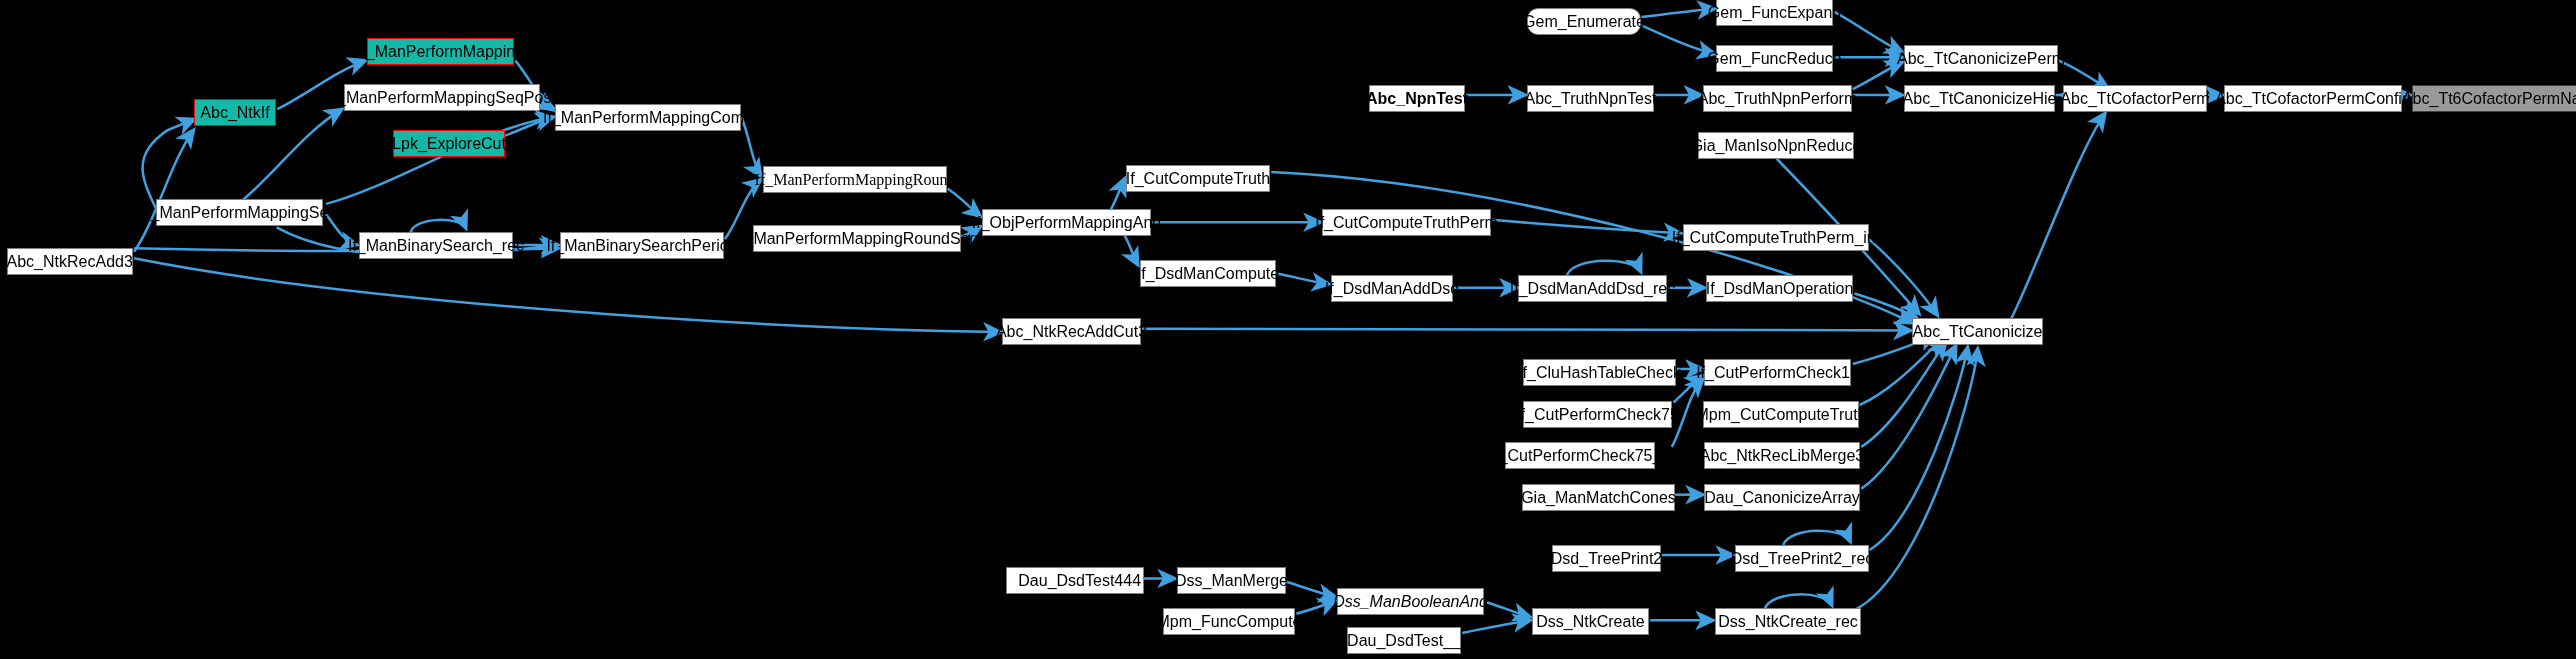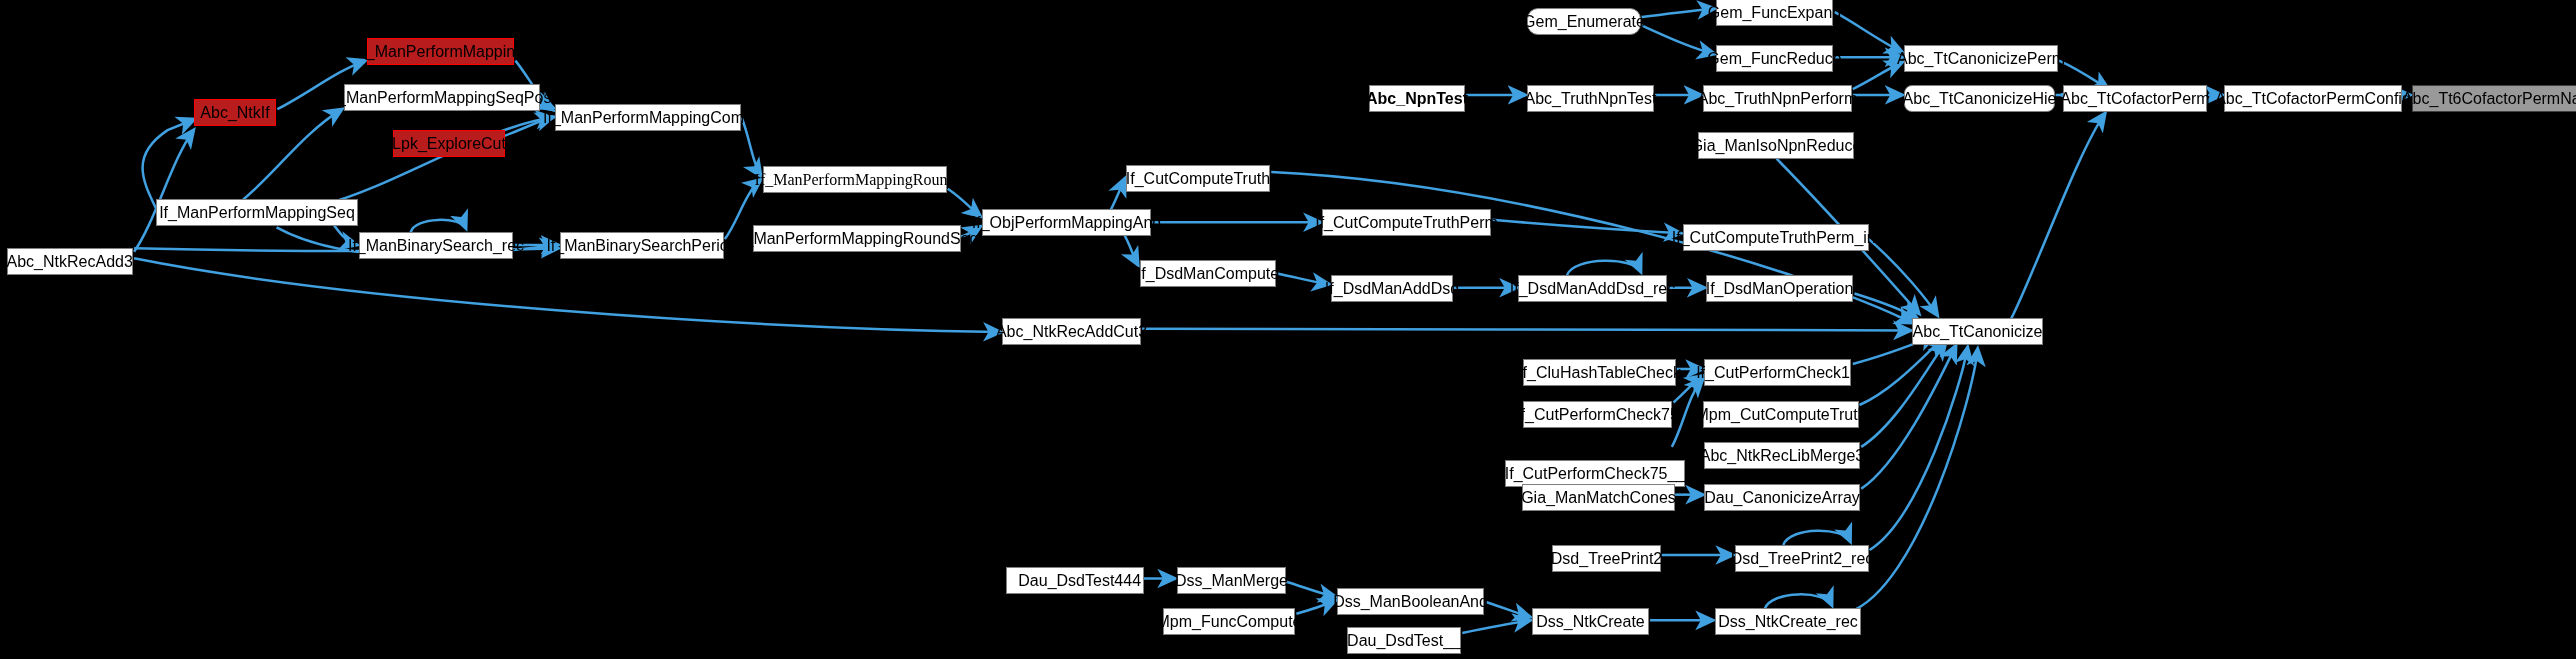--- a/index.html
+++ b/index.html
@@ -3,21 +3,21 @@
 <meta charset="utf-8">
 <title>Call Graph</title>
 <style>
   html,body{margin:0;padding:0;background:#000;}
   #canvas{position:relative;width:2576px;height:660px;background:#000;
           font-family:"Liberation Sans",sans-serif;overflow:hidden;}
   svg.edges{position:absolute;left:0;top:0;width:2576px;height:660px;}
   .node{position:absolute;box-sizing:border-box;display:flex;align-items:center;
         justify-content:center;white-space:nowrap;background:#fff;border:0.8px solid #808080;
         color:#000;font-size:16px;line-height:1;height:27px;padding:0 6.7px;z-index:5;}
-  .node.red{background:#b91c1c;border:1.7px solid #ff0000;justify-content:center;}
+  .node.red{background:#14b8a6;border:1.7px solid #ff0000;justify-content:center;}
   .node.cur{background:#999999;border:0.8px solid #404040;}
 </style>
 </head>
 <body>
 
 <div id="canvas">
   <svg class="edges" viewBox="0 0 3074 787" width="2576" height="660">
     <defs>
       <marker id="ah" markerWidth="9" markerHeight="9" refX="7" refY="4.5" orient="auto" markerUnits="strokeWidth">
         <path d="M0,0.6 L8.5,4.5 L0,8.4 L2.2,4.5 Z" fill="#41a0e0"></path>
@@ -98,21 +98,21 @@
       </div>
       <div class="node red" style="left: 367px; top: 38px; width: 147px;">
         <span>If_ManPerformMapping</span>
       </div>
       <div class="node" style="left: 344px; top: 84px; width: 196px;">
         <span>If_ManPerformMappingSeqPost</span>
       </div>
       <div class="node red" style="left: 384px; top: 130px; width: 112px; margin-left: 9px;">
         <span>Lpk_ExploreCut</span>
       </div>
-      <div class="node" style="left: 156px; top: 199px; width: 202px;">
+      <div class="node" style="left: 156px; top: 199px; width: 167px;">
         <span>If_ManPerformMappingSeq</span>
       </div>
       <div class="node" style="left: 555px; top: 104px; width: 186px;">
         <span>If_ManPerformMappingComb</span>
       </div>
       <div class="node" style="left: 359px; top: 232px; width: 154px;">
         <span>If_ManBinarySearch_rec</span>
       </div>
       <div class="node" style="left: 560px; top: 232px; width: 164px;">
         <span>If_ManBinarySearchPeriod</span>
@@ -167,21 +167,21 @@
       </div>
       <div class="node" style="left: 1369px; top: 85px; width: 96px; font-weight: bold;">
         <span>Abc_NpnTest</span>
       </div>
       <div class="node" style="left: 1527px; top: 85px; width: 127px;">
         <span>Abc_TruthNpnTest</span>
       </div>
       <div class="node" style="left: 1703px; top: 85px; width: 149px;">
         <span>Abc_TruthNpnPerform</span>
       </div>
-      <div class="node" style="left: 1904px; top: 85px; width: 151px; border-radius: 8px;">
+      <div class="node" style="left: 1904px; top: 85px; width: 151px;">
         <span>Abc_TtCanonicizeHie</span>
       </div>
       <div class="node" style="left: 1698px; top: 132px; width: 156px;">
         <span>Gia_ManIsoNpnReduce</span>
       </div>
       <div class="node" style="left: 2063px; top: 85px; width: 144px;">
         <span>Abc_TtCofactorPerm</span>
       </div>
       <div class="node" style="left: 2224px; top: 85px; width: 178px;">
         <span>Abc_TtCofactorPermConfig</span>
@@ -194,21 +194,21 @@
       </div>
       <div class="node" style="left: 1704px; top: 359px; width: 147px;">
         <span>If_CutPerformCheck16</span>
       </div>
       <div class="node" style="left: 1523px; top: 401px; width: 149px;">
         <span>If_CutPerformCheck75</span>
       </div>
       <div class="node" style="left: 1703px; top: 401px; width: 156px;">
         <span>Mpm_CutComputeTruth</span>
       </div>
-      <div class="node" style="left: 1505px; top: 460px; width: 180px;">
+      <div class="node" style="left: 1505px; top: 442px; width: 150px;">
         <span>If_CutPerformCheck75__</span>
       </div>
       <div class="node" style="left: 1704px; top: 442px; width: 156px;">
         <span>Abc_NtkRecLibMerge3</span>
       </div>
       <div class="node" style="left: 1522px; top: 484px; width: 153px;">
         <span>Gia_ManMatchCones</span>
       </div>
       <div class="node" style="left: 1704px; top: 484px; width: 156px;">
         <span>Dau_CanonicizeArray</span>
@@ -221,21 +221,21 @@
       </div>
       <div class="node" style="left: 1006px; top: 567px; width: 138px; padding-left: 16px;">
         <span>Dau_DsdTest444</span>
       </div>
       <div class="node" style="left: 1177px; top: 567px; width: 109px;">
         <span>Dss_ManMerge</span>
       </div>
       <div class="node" style="left: 1163px; top: 608px; width: 132px;">
         <span>Mpm_FuncCompute</span>
       </div>
-      <div class="node" style="left: 1337px; top: 588px; width: 147px;">
+      <div class="node" style="left: 1337px; top: 588px; width: 147px; font-style: italic;">
         <span>Dss_ManBooleanAnd</span>
       </div>
       <div class="node" style="left: 1347px; top: 627px; width: 114px;">
         <span>Dau_DsdTest__</span>
       </div>
       <div class="node" style="left: 1532px; top: 608px; width: 117px;">
         <span>Dss_NtkCreate</span>
       </div>
       <div class="node" style="left: 1715px; top: 608px; width: 146px;">
         <span>Dss_NtkCreate_rec</span>

